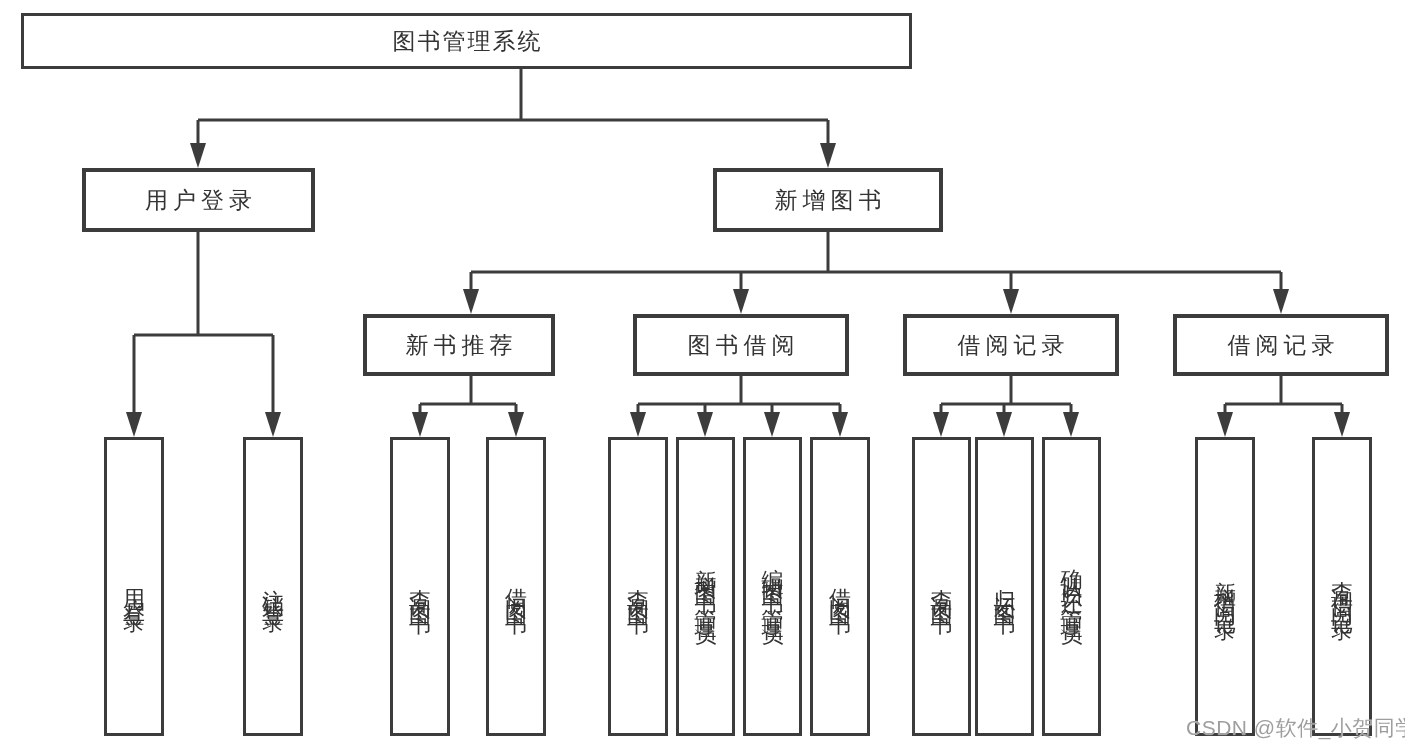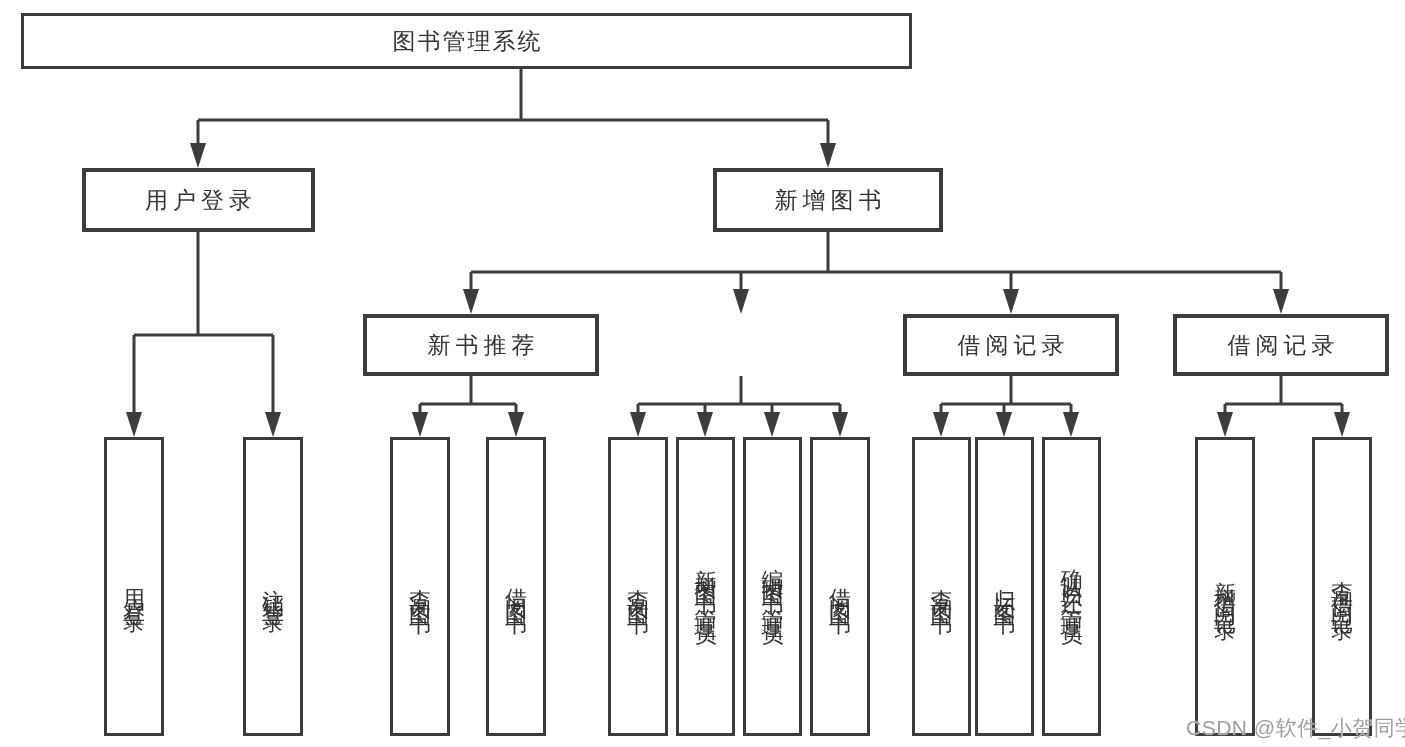--- a/index.html
+++ b/index.html
@@ -100,22 +100,25 @@
     <span class="hlabel">图书管理系统</span>
   </div>
 
   <div class="box lvl" style="left:82px;top:168px;width:233px;height:64px;">
     <span class="hlabel">用户登录</span>
   </div>
   <div class="box lvl" style="left:713px;top:168px;width:230px;height:64px;">
     <span class="hlabel">新增图书</span>
   </div>
 
-  <div class="box lvl" style="left:363px;top:314px;width:236px;height:62px;">
+  <div class="box lvl" style="left:363px;top:314px;width:192px;height:62px;">
     <span class="hlabel">新书推荐</span>
+  </div>
+  <div class="box lvl" style="left:633px;top:314px;width:216px;height:62px;">
+    <span class="hlabel">图书借阅</span>
   </div>
   <div class="box lvl" style="left:903px;top:314px;width:216px;height:62px;">
     <span class="hlabel">借阅记录</span>
   </div>
   <div class="box lvl" style="left:1173px;top:314px;width:216px;height:62px;">
     <span class="hlabel">借阅记录</span>
   </div>
 
   <div class="box" style="left:104px;top:437px;width:60px;height:299px;">
     <span class="vtext">用户登录</span>

